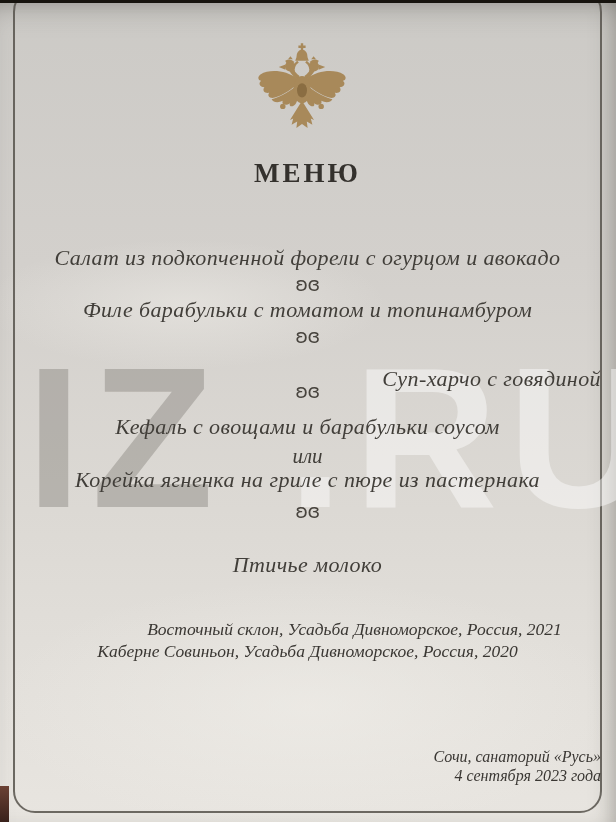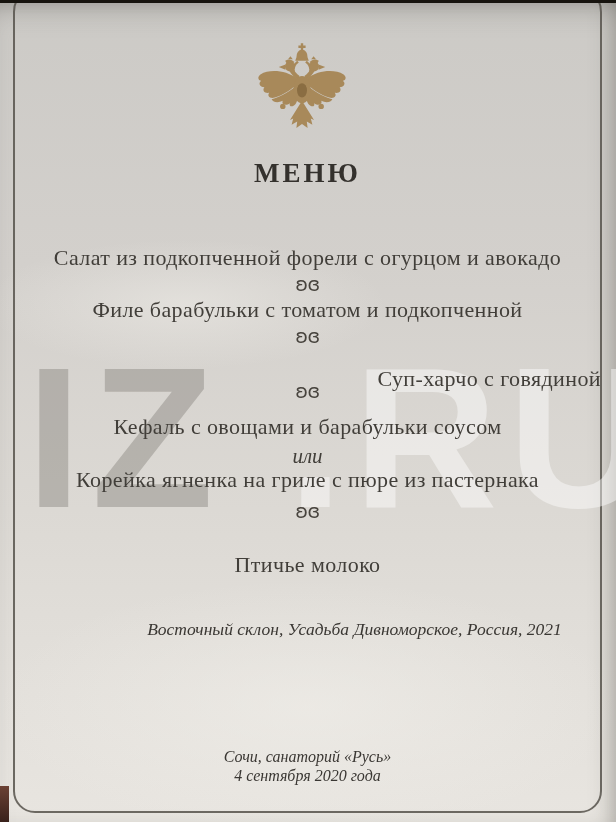--- a/index.html
+++ b/index.html
@@ -26,35 +26,35 @@
     font-family:"Liberation Sans","DejaVu Sans",sans-serif; font-weight:bold;
     font-size:200px; letter-spacing:10px; filter:blur(.6px); z-index:1;
   }
   .wm-dark{color:var(--watermark-dark,rgba(97,94,87,.30));}
   .wm-light{color:var(--watermark-light,rgba(255,255,255,.45)); margin-left:64px;}
   .content{position:absolute; inset:0; z-index:2; filter:blur(.3px);}
   .emblem{position:absolute; left:254px; top:36px; width:96px; height:104px;}
   .line{position:absolute; left:14px; width:587px; text-align:center; margin:0;
     color:var(--ink,#413e39);}
   .title{top:158px; font-size:27px; font-weight:bold; letter-spacing:3px; color:#34312d;}
-  .course{font-size:22px; line-height:26px; letter-spacing:.4px;}
+  .course{font-style:italic; font-size:22px; line-height:26px; letter-spacing:.4px;}
   .orn{font-family:"DejaVu Sans",sans-serif; font-size:19px; line-height:19px;
     color:#47433d; letter-spacing:0;}
   .orn .g{display:inline-block;}
   .orn .g.mirror{transform:scaleX(-1);}
   .c0{top:245px;} .o0{top:275px;}
   .c1{top:297px;} .o1{top:327px;}
   .c2{top:366px;text-align:right;} .o2{top:382px;}
   .c3{top:414px;}
   .or-sep{top:444px; font-style:italic; font-size:21px;}
   .c4{top:467px;} .o3{top:502px;}
   .c5{top:528px;margin-top:24px;}
   .wine{font-style:italic; font-size:17.5px; line-height:21px; color:#3a3733;}
   .w0{top:619px;margin-left:47px;} .w1{top:641px;}
-  .footer-line{font-style:italic; font-size:16px; line-height:19px; color:#3a3733;}
+  .footer-line{font-style:italic; font-size:16px; line-height:19px; color:#3a3733;text-align:right;}
   .venue{top:747px;} .date{top:766px;}
 </style>
 </head>
 <body>
 
 <div class="photo">
 
   <div class="watermark"><span class="wm-dark">IZ</span><span class="wm-light">.RU</span></div>
 
   <div class="content">
@@ -82,36 +82,37 @@
         <ellipse cx="0" cy="57" rx="6.2" ry="9" fill="#8a6d42"></ellipse>
         <path fill="#a8895a" d="M0,70 L15,94 11,92 13,100 6,96 7,104 0,99 -7,104 -6,96 -13,100 -11,92 -15,94 Z"></path>
       </svg>
     </div>
 
     <h1 class="line title">МЕНЮ</h1>
 
     <p class="line course c0">Салат из подкопченной форели с огурцом и авокадо</p>
     <p class="line orn o0"><span class="g mirror">ɞ</span><span class="g">ɞ</span></p>
 
-    <p class="line course c1">Филе барабульки с томатом и подкопченной</p>
+    <p class="line course c1">Филе барабульки с томатом и топинамбуром</p>
     <p class="line orn o1"><span class="g mirror">ɞ</span><span class="g">ɞ</span></p>
 
     <p class="line course c2">Суп-харчо с говядиной</p>
     <p class="line orn o2"><span class="g mirror">ɞ</span><span class="g">ɞ</span></p>
 
     <p class="line course c3">Кефаль с овощами и барабульки соусом</p>
     <p class="line or-sep">или</p>
     <p class="line course c4">Корейка ягненка на гриле с пюре из пастернака</p>
 
     <p class="line orn o3"><span class="g mirror">ɞ</span><span class="g">ɞ</span></p>
 
     <p class="line course c5">Птичье молоко</p>
 
     <p class="line wine w0">Восточный склон, Усадьба Дивноморское, Россия, 2021</p>
+    <p class="line wine w1">Каберне Совиньон, Усадьба Дивноморское, Россия, 2020</p>
 
     <p class="line footer-line venue">Сочи, санаторий «Русь»</p>
-    <p class="line footer-line date">4 сентября 2020 года</p>
+    <p class="line footer-line date">4 сентября 2023 года</p>
   </div>
 
   <div class="frame"></div>
   <div class="edge-top"></div>
   <div class="edge-corner"></div>
 </div>
 
 </body></html>

